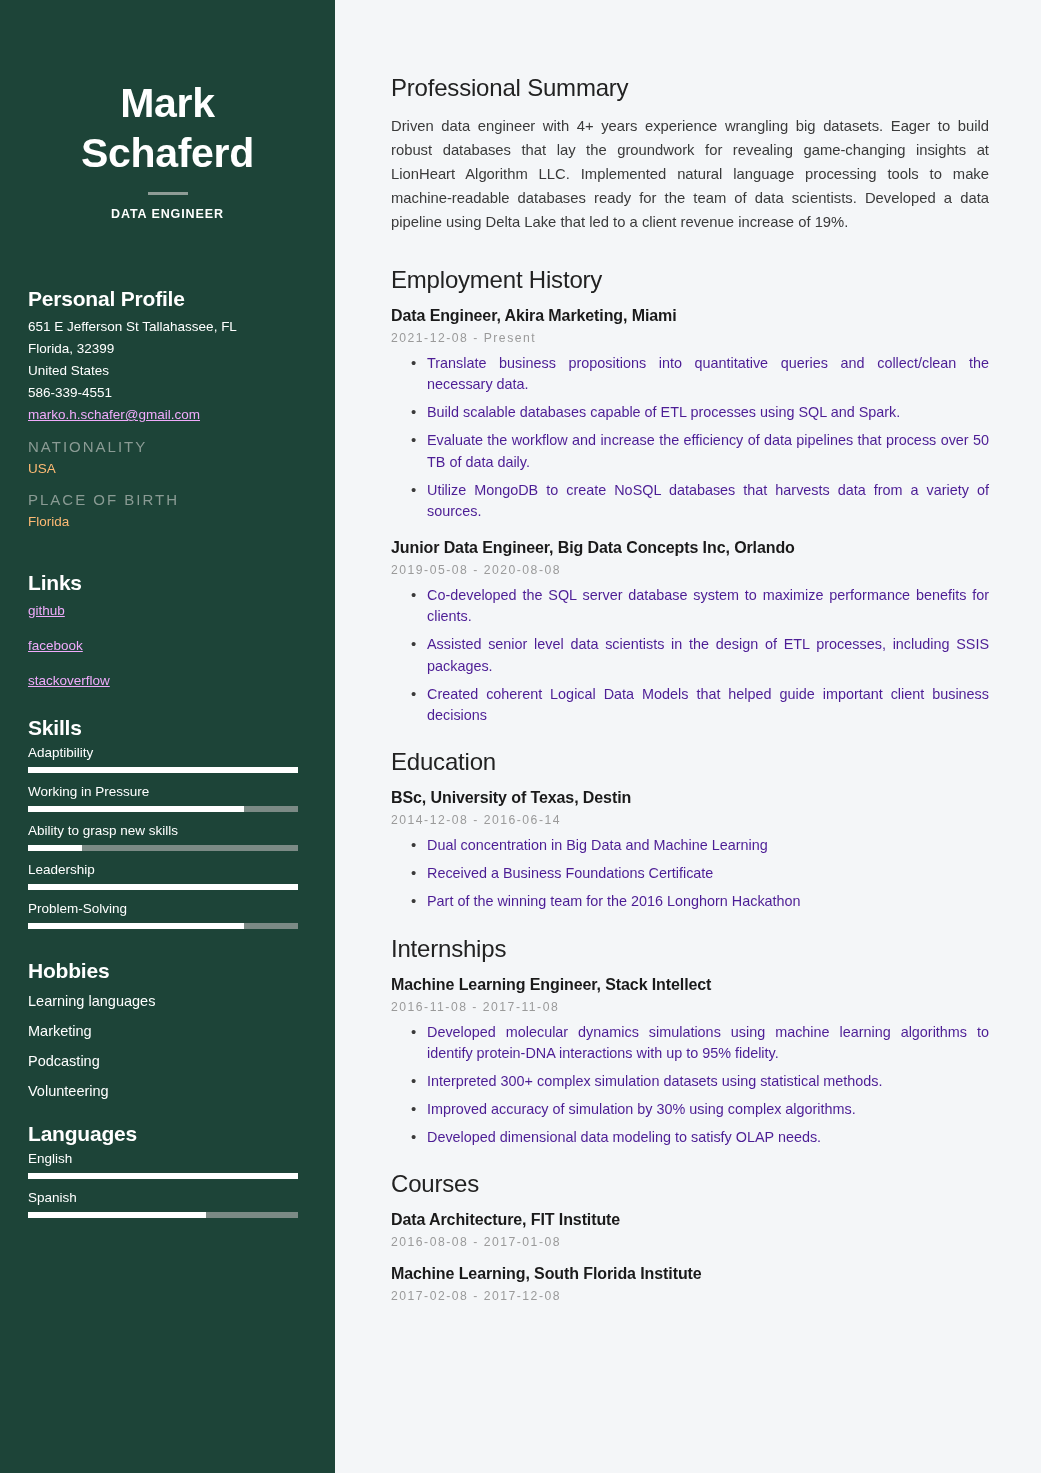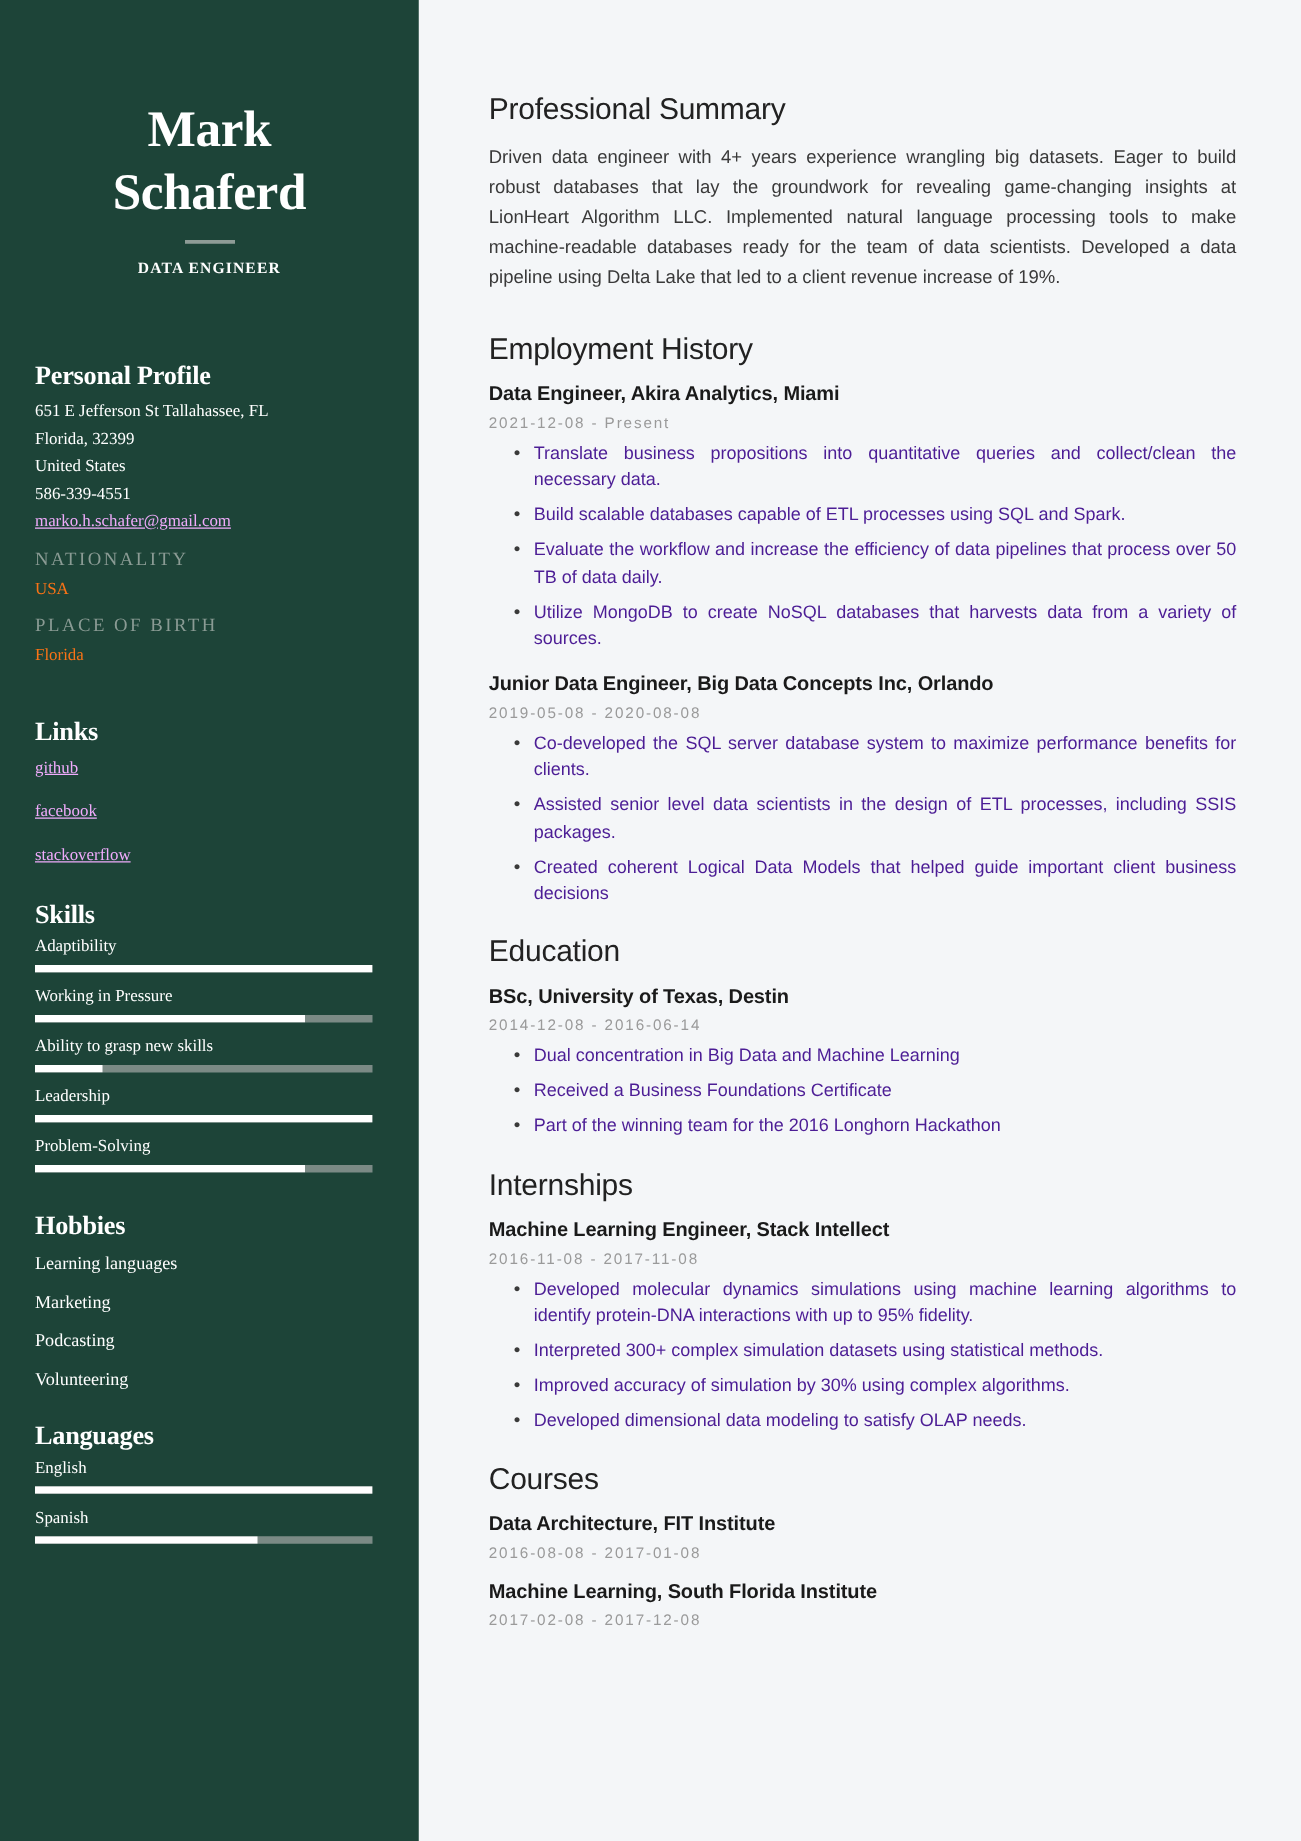--- a/index.html
+++ b/index.html
@@ -12,21 +12,20 @@
   }
   .page { position:relative; width:1041px; height:1473px; display:flex; }
 
   
   .sidebar {
     width:335px; flex:0 0 335px;
     background:#1d4438;
     color:#ffffff;
     padding:0 28px;
     position:relative;
-    font-family:Liberation Serif, serif;
   }
   .name-block { padding-top:78px; text-align:center; }
   .name {
     font-size:41px; font-weight:bold; line-height:1.22;
     letter-spacing:-0.3px; color:#ffffff;
   }
   .name-rule {
     width:40px; height:3px; background:#8e9c96;
     margin:14px auto 12px auto;
   }
@@ -42,21 +41,21 @@
   }
   .sb-line { font-size:13.5px; line-height:1.63; color:#ffffff; }
   .sb-link {
     font-size:13.5px; line-height:1.63; color:#f0abfc;
     text-decoration:underline; display:inline-block;
   }
   .sb-label {
     font-size:15px; color:#8a9b94; letter-spacing:2.0px;
     margin-top:12px; margin-bottom:4px; text-transform:uppercase;
   }
-  .sb-value { font-size:13.5px; color:#f97316; line-height:1.5; }
+  .sb-value { font-size:13.5px; color:#fdba74; line-height:1.5; }
 
   .links-list { margin-top:3px; }
   .links-list a { display:block; margin-bottom:13px; }
 
   .skill-item { margin-bottom:11px; }
   .skill-name { font-size:13.5px; color:#ffffff; margin-bottom:7px; }
   .bar-track {
     width:270px; height:6px; background:#7b8a85;
     position:relative; overflow:hidden;
   }
@@ -205,21 +204,21 @@
 
     <section>
       <h2 class="m-h">Professional Summary</h2>
       <p class="summary">Driven data engineer with 4+ years experience wrangling big datasets. Eager to build robust databases that lay the groundwork for revealing game-changing insights at LionHeart Algorithm LLC. Implemented natural language processing tools to make machine-readable databases ready for the team of data scientists. Developed a data pipeline using Delta Lake that led to a client revenue increase of 19%.</p>
     </section>
 
     <section>
       <h2 class="m-h">Employment History</h2>
       <div id="employment-entries">
           <div class="entry">
-            <div class="entry-title">Data Engineer, Akira Analytics, Miami</div>
+            <div class="entry-title">Data Engineer, Akira Marketing, Miami</div>
             <div class="entry-date">2021-12-08 - Present</div>
             <ul class="bullets">
               <li>Translate business propositions into quantitative queries and collect/clean the necessary data.</li>
               <li>Build scalable databases capable of ETL processes using SQL and Spark.</li>
               <li>Evaluate the workflow and increase the efficiency of data pipelines that process over 50 TB of data daily.</li>
               <li>Utilize MongoDB to create NoSQL databases that harvests data from a variety of sources.</li>
             </ul>
           </div>
           <div class="entry">
             <div class="entry-title">Junior Data Engineer, Big Data Concepts Inc, Orlando</div>

